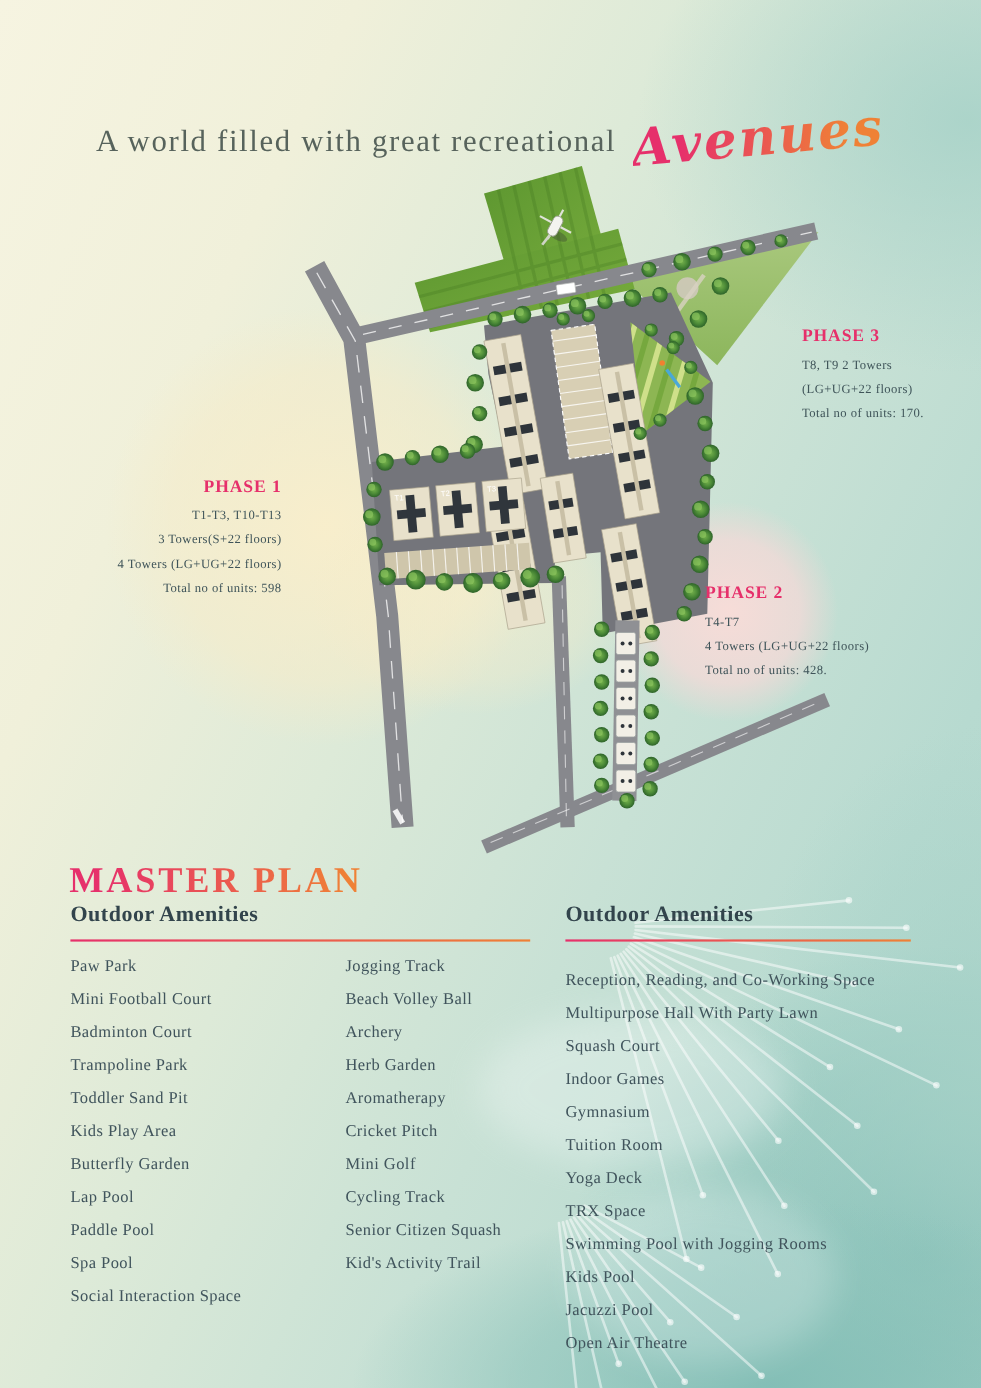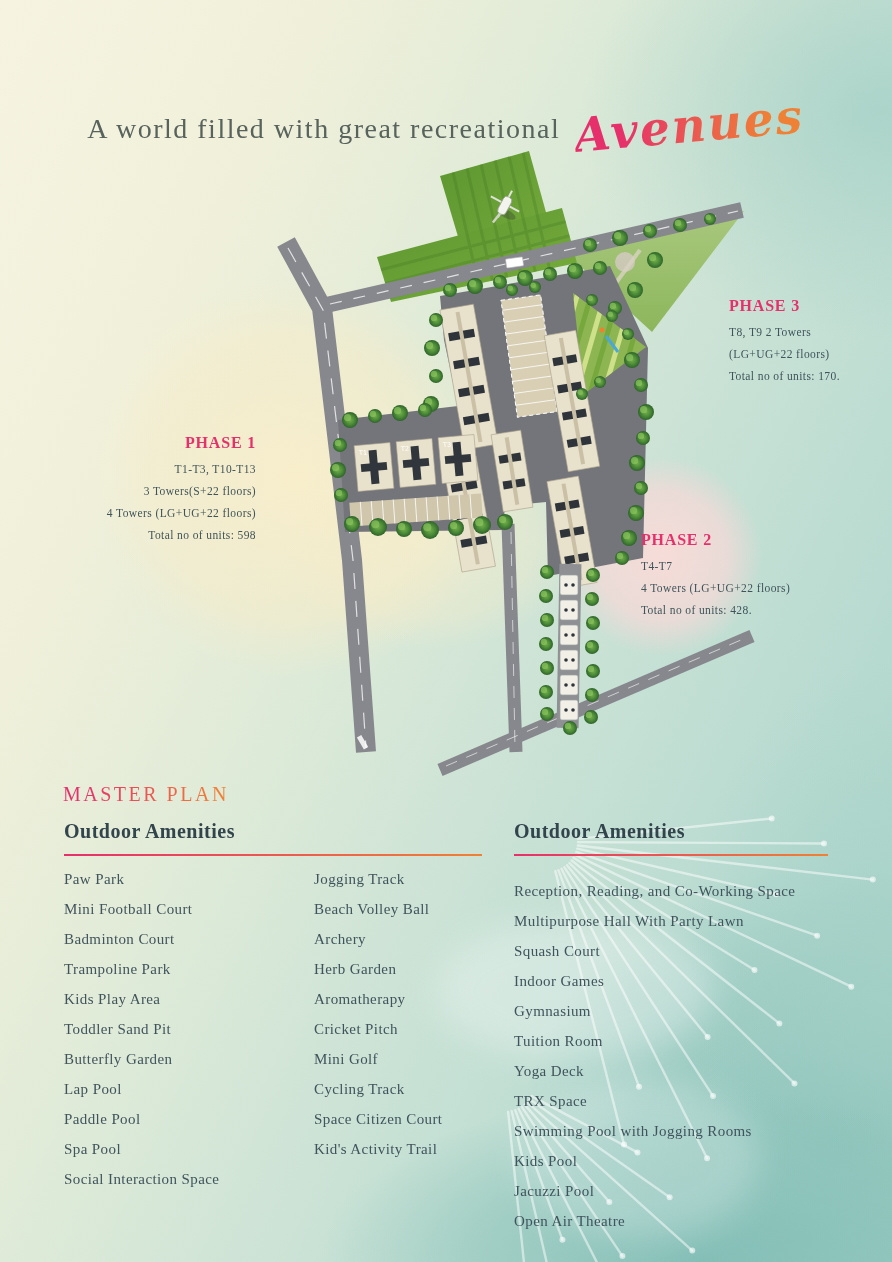--- a/index.html
+++ b/index.html
@@ -43,21 +43,21 @@
     letter-spacing:.8px;margin-bottom:4px;
   }
   .phase-line{font-size:11.5px;color:#3f5459;letter-spacing:.4px;}
   .phase1{top:432px;right:636px;text-align:right;width:230px;}
   .phase2{top:529px;left:641px;width:220px;}
   .phase3{top:295px;left:693px;width:190px;margin-left:36px;}
 
   
   .mp-heading{
     top:783px;left:63px;
-    font-size:20px;font-weight:normal;letter-spacing:2.5px;
+    font-size:33px;font-weight:bold;letter-spacing:2.5px;
     background:linear-gradient(90deg,var(--accent-pink) 10%,var(--accent-orange) 95%);
     -webkit-background-clip:text;background-clip:text;color:transparent;
   }
   .col-header{
     font-size:20px;font-weight:bold;color:#32444c;letter-spacing:.5px;
   }
   .header-left{top:820px;left:64px;}
   .header-right{top:820px;left:514px;}
   .rule{
     height:2px;background:linear-gradient(90deg,var(--accent-pink),var(--accent-orange));
@@ -523,39 +523,39 @@
 <div class="abs col-header header-left">Outdoor Amenities</div>
 <div class="abs rule rule-left"></div>
 <div class="abs col-header header-right">Outdoor Amenities</div>
 <div class="abs rule rule-right"></div>
 
 <div class="abs amenity-col col1">
   <div class="item">Paw Park</div>
   <div class="item">Mini Football Court</div>
   <div class="item">Badminton Court</div>
   <div class="item">Trampoline Park</div>
+  <div class="item">Toddler Sand Pit</div>
   <div class="item">Kids Play Area</div>
-  <div class="item">Toddler Sand Pit</div>
   <div class="item">Butterfly Garden</div>
   <div class="item">Lap Pool</div>
   <div class="item">Paddle Pool</div>
   <div class="item">Spa Pool</div>
   <div class="item">Social Interaction Space</div>
 </div>
 
 <div class="abs amenity-col col2">
   <div class="item">Jogging Track</div>
   <div class="item">Beach Volley Ball</div>
   <div class="item">Archery</div>
   <div class="item">Herb Garden</div>
   <div class="item">Aromatherapy</div>
   <div class="item">Cricket Pitch</div>
   <div class="item">Mini Golf</div>
   <div class="item">Cycling Track</div>
-  <div class="item">Space Citizen Court</div>
+  <div class="item">Senior Citizen Squash</div>
   <div class="item">Kid's Activity Trail</div>
 </div>
 
 <div class="abs amenity-col col3">
   <div class="item">Reception, Reading, and Co-Working Space</div>
   <div class="item">Multipurpose Hall With Party Lawn</div>
   <div class="item">Squash Court</div>
   <div class="item">Indoor Games</div>
   <div class="item">Gymnasium</div>
   <div class="item">Tuition Room</div>

